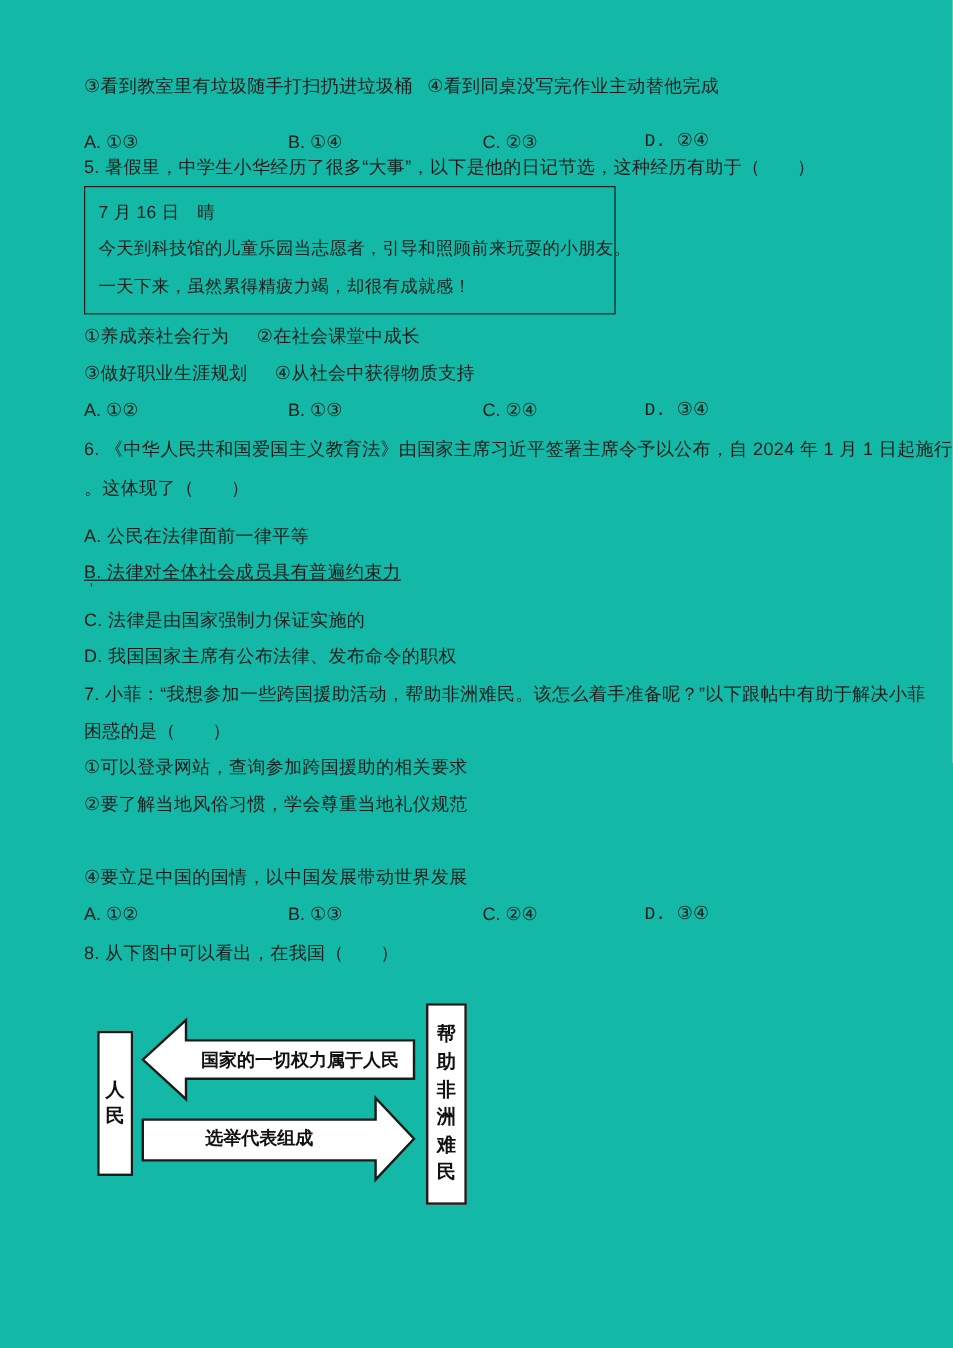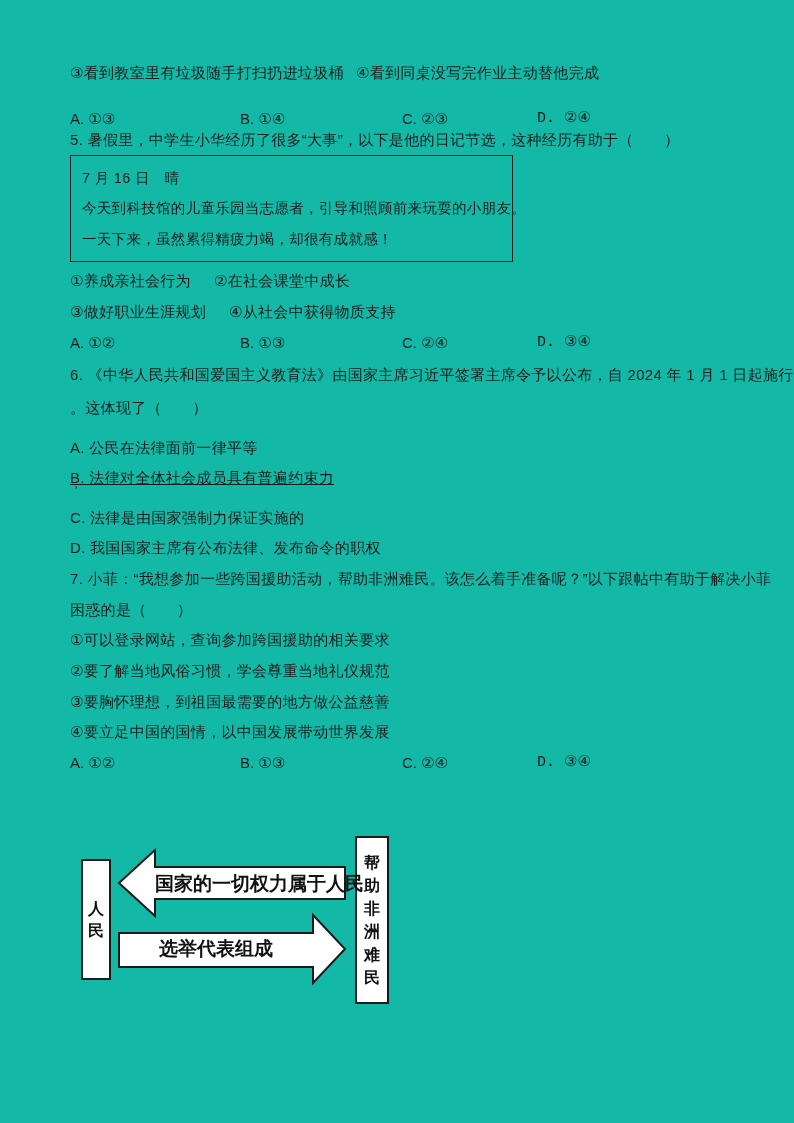--- a/index.html
+++ b/index.html
@@ -58,21 +58,21 @@
     display:block;width:18px;
     word-break:break-all;text-align:center;
     font-weight:bold;font-size:16px;line-height:22px;
     color:#111;
   }
   .people-box{left:11px;top:31px;width:30px;height:121px;}
   .npc-box{left:285px;top:8px;width:34px;height:168px;}
   .npc-box .vtext{line-height:23px;}
   .arrow-label{
     position:absolute;
-    font-weight:bold;font-size:19px;line-height:18px;
+    font-weight:bold;font-size:15px;line-height:18px;
     text-align:center;white-space:nowrap;color:#111;
   }
   .lbl-top{left:85px;top:47px;width:190px;}
   .lbl-bottom{left:49px;top:112px;width:194px;}
 </style>
 </head>
 <body>
 
 <div class="page">
 
@@ -117,30 +117,30 @@
   <div class="tline" style="top:438px;">A. 公民在法律面前一律平等</div>
   <div class="tline" style="top:468px;text-decoration:underline;">B. 法律对全体社会成员具有普遍约束力</div>
   <div class="stray">'</div>
   <div class="tline" style="top:508px;">C. 法律是由国家强制力保证实施的</div>
   <div class="tline" style="top:538px;">D. 我国国家主席有公布法律、发布命令的职权</div>
 
   <div class="tline" style="top:569px;">7. 小菲：“我想参加一些跨国援助活动，帮助非洲难民。该怎么着手准备呢？”以下跟帖中有助于解决小菲</div>
   <div class="tline" style="top:600px;">困惑的是（　　）</div>
   <div class="tline" style="top:630px;">①可以登录网站，查询参加跨国援助的相关要求</div>
   <div class="tline" style="top:661px;">②要了解当地风俗习惯，学会尊重当地礼仪规范</div>
-  <div class="tline" style="top:692px;">③要胸怀理想，到祖国最需要的地方做公益慈善</div>
   <div class="tline" style="top:722px;">④要立足中国的国情，以中国发展带动世界发展</div>
 
   <div class="row" style="top:753px;">
     <span class="opt colA">A. ①②</span>
     <span class="opt colB">B. ①③</span>
     <span class="opt colC">C. ②④</span>
     <span class="opt colD">D. ③④</span>
   </div>
 
+  <div class="tline" style="top:785px;">8. 从下图中可以看出，在我国（　　）</div>
 
   <div class="diagram">
     <svg width="332" height="186" viewBox="0 0 332 186">
 
       <polygon points="49,55 85,22 85,39 275,39 275,71 85,71 85,88" fill="#ffffff" stroke="#1a1a1a" stroke-width="2" stroke-linejoin="miter"></polygon>
 
       <polygon points="49,105 243,105 243,87 275,121 243,155 243,139 49,139" fill="#ffffff" stroke="#1a1a1a" stroke-width="2" stroke-linejoin="miter"></polygon>
     </svg>
 
     <div class="vbox people-box">

